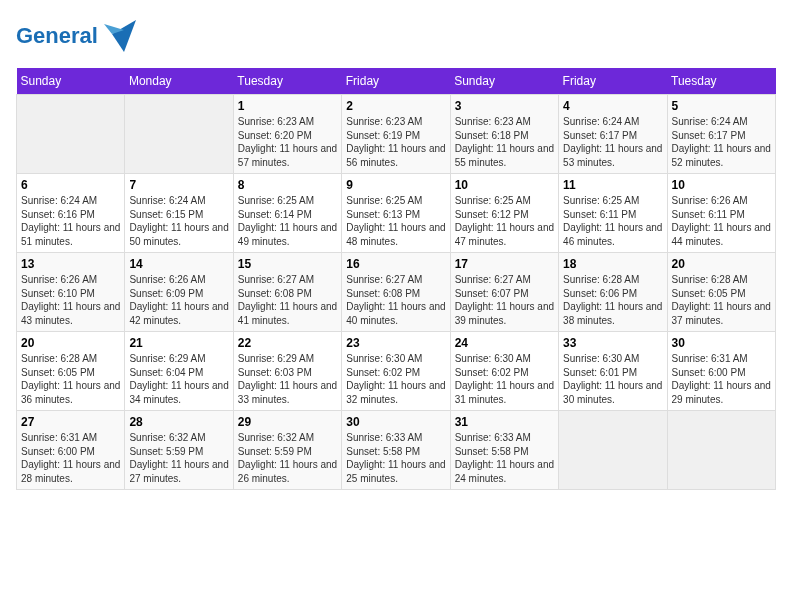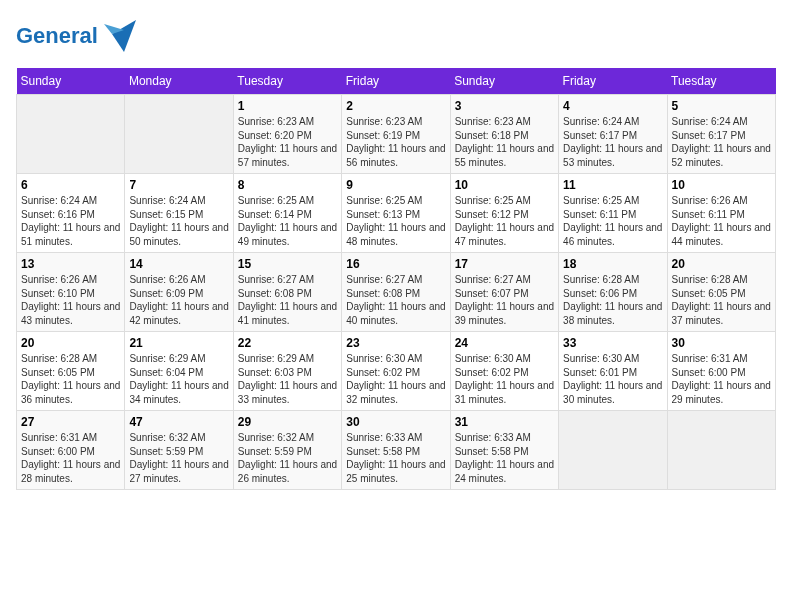--- a/index.html
+++ b/index.html
@@ -288,21 +288,21 @@
         </td>
       </tr>
       <tr>
         <td>
           <div class="day-num">27</div>
           <div class="day-info" style="white-space: pre-line;">Sunrise: 6:31 AM
 Sunset: 6:00 PM
 Daylight: 11 hours and 28 minutes.</div>
         </td>
         <td>
-          <div class="day-num">47</div>
+          <div class="day-num">28</div>
           <div class="day-info" style="white-space: pre-line;">Sunrise: 6:32 AM
 Sunset: 5:59 PM
 Daylight: 11 hours and 27 minutes.</div>
         </td>
         <td>
           <div class="day-num">29</div>
           <div class="day-info" style="white-space: pre-line;">Sunrise: 6:32 AM
 Sunset: 5:59 PM
 Daylight: 11 hours and 26 minutes.</div>
         </td>

